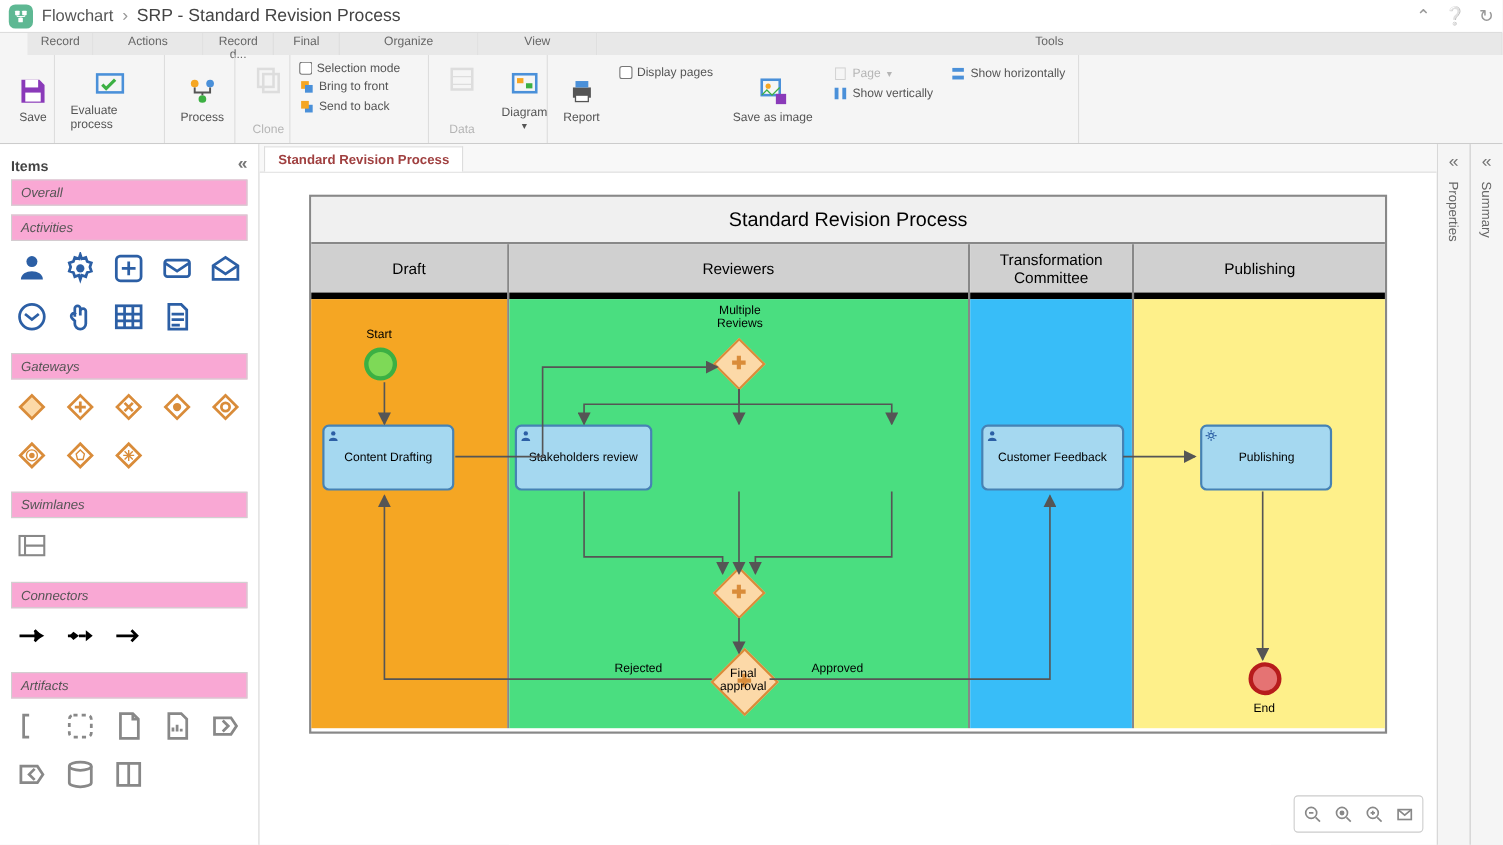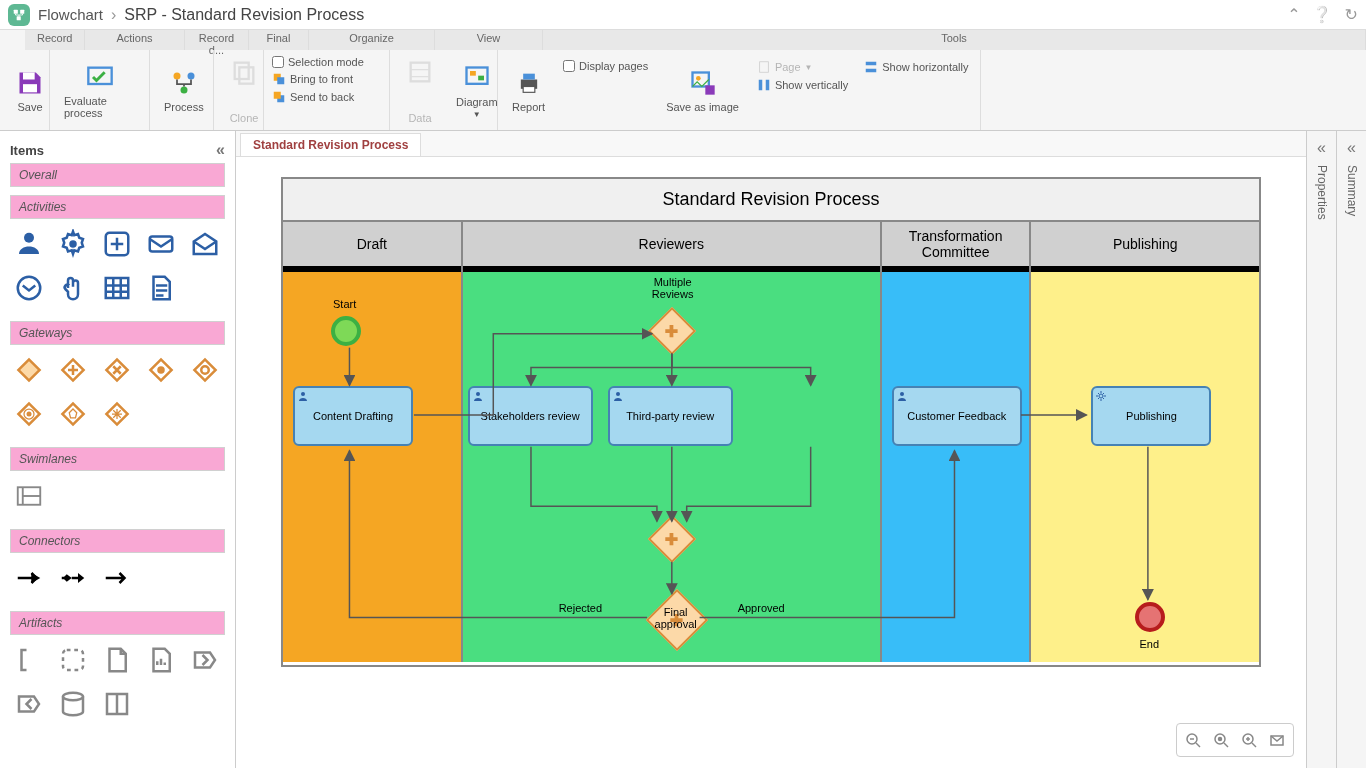--- a/index.html
+++ b/index.html
@@ -518,27 +518,20 @@
               <div class="gateway" style="top:42px;left:192px">
                   <span class="plus">✚</span>
                 </div>
               <div class="node" style="top:114px;left:5px;width:125px;height:60px">
                 <svg class="node-icon" viewBox="0 0 12 12">
                     <circle cx="6" cy="4" r="2" fill="#2c5fa5"></circle>
                     <path d="M2 11c0-2 2-3 4-3s4 1 4 3z" fill="#2c5fa5"></path>
                   </svg>
                 <span>Stakeholders review</span>
               </div>
-              <div class="node" style="top:114px;left:145px;width:125px;height:60px">
-                <svg class="node-icon" viewBox="0 0 12 12">
-                    <circle cx="6" cy="4" r="2" fill="#2c5fa5"></circle>
-                    <path d="M2 11c0-2 2-3 4-3s4 1 4 3z" fill="#2c5fa5"></path>
-                  </svg>
-                <span>Third-party review</span>
-              </div>
               <div class="gateway" style="top:250px;left:192px">
                   <span class="plus">✚</span>
                 </div>
               <div class="node-label" style="top:330px;left:96px">Rejected</div>
               <div class="node-label" style="top:330px;left:275px">Approved</div>
               <div class="gateway" style="top:326px;left:192px;width:44px;height:44px">
                   <span class="plus">✚</span>
                 </div>
               <div class="node-label" style="top:334px;left:189px;width:48px;z-index:5">Final approval</div>
             </div>

